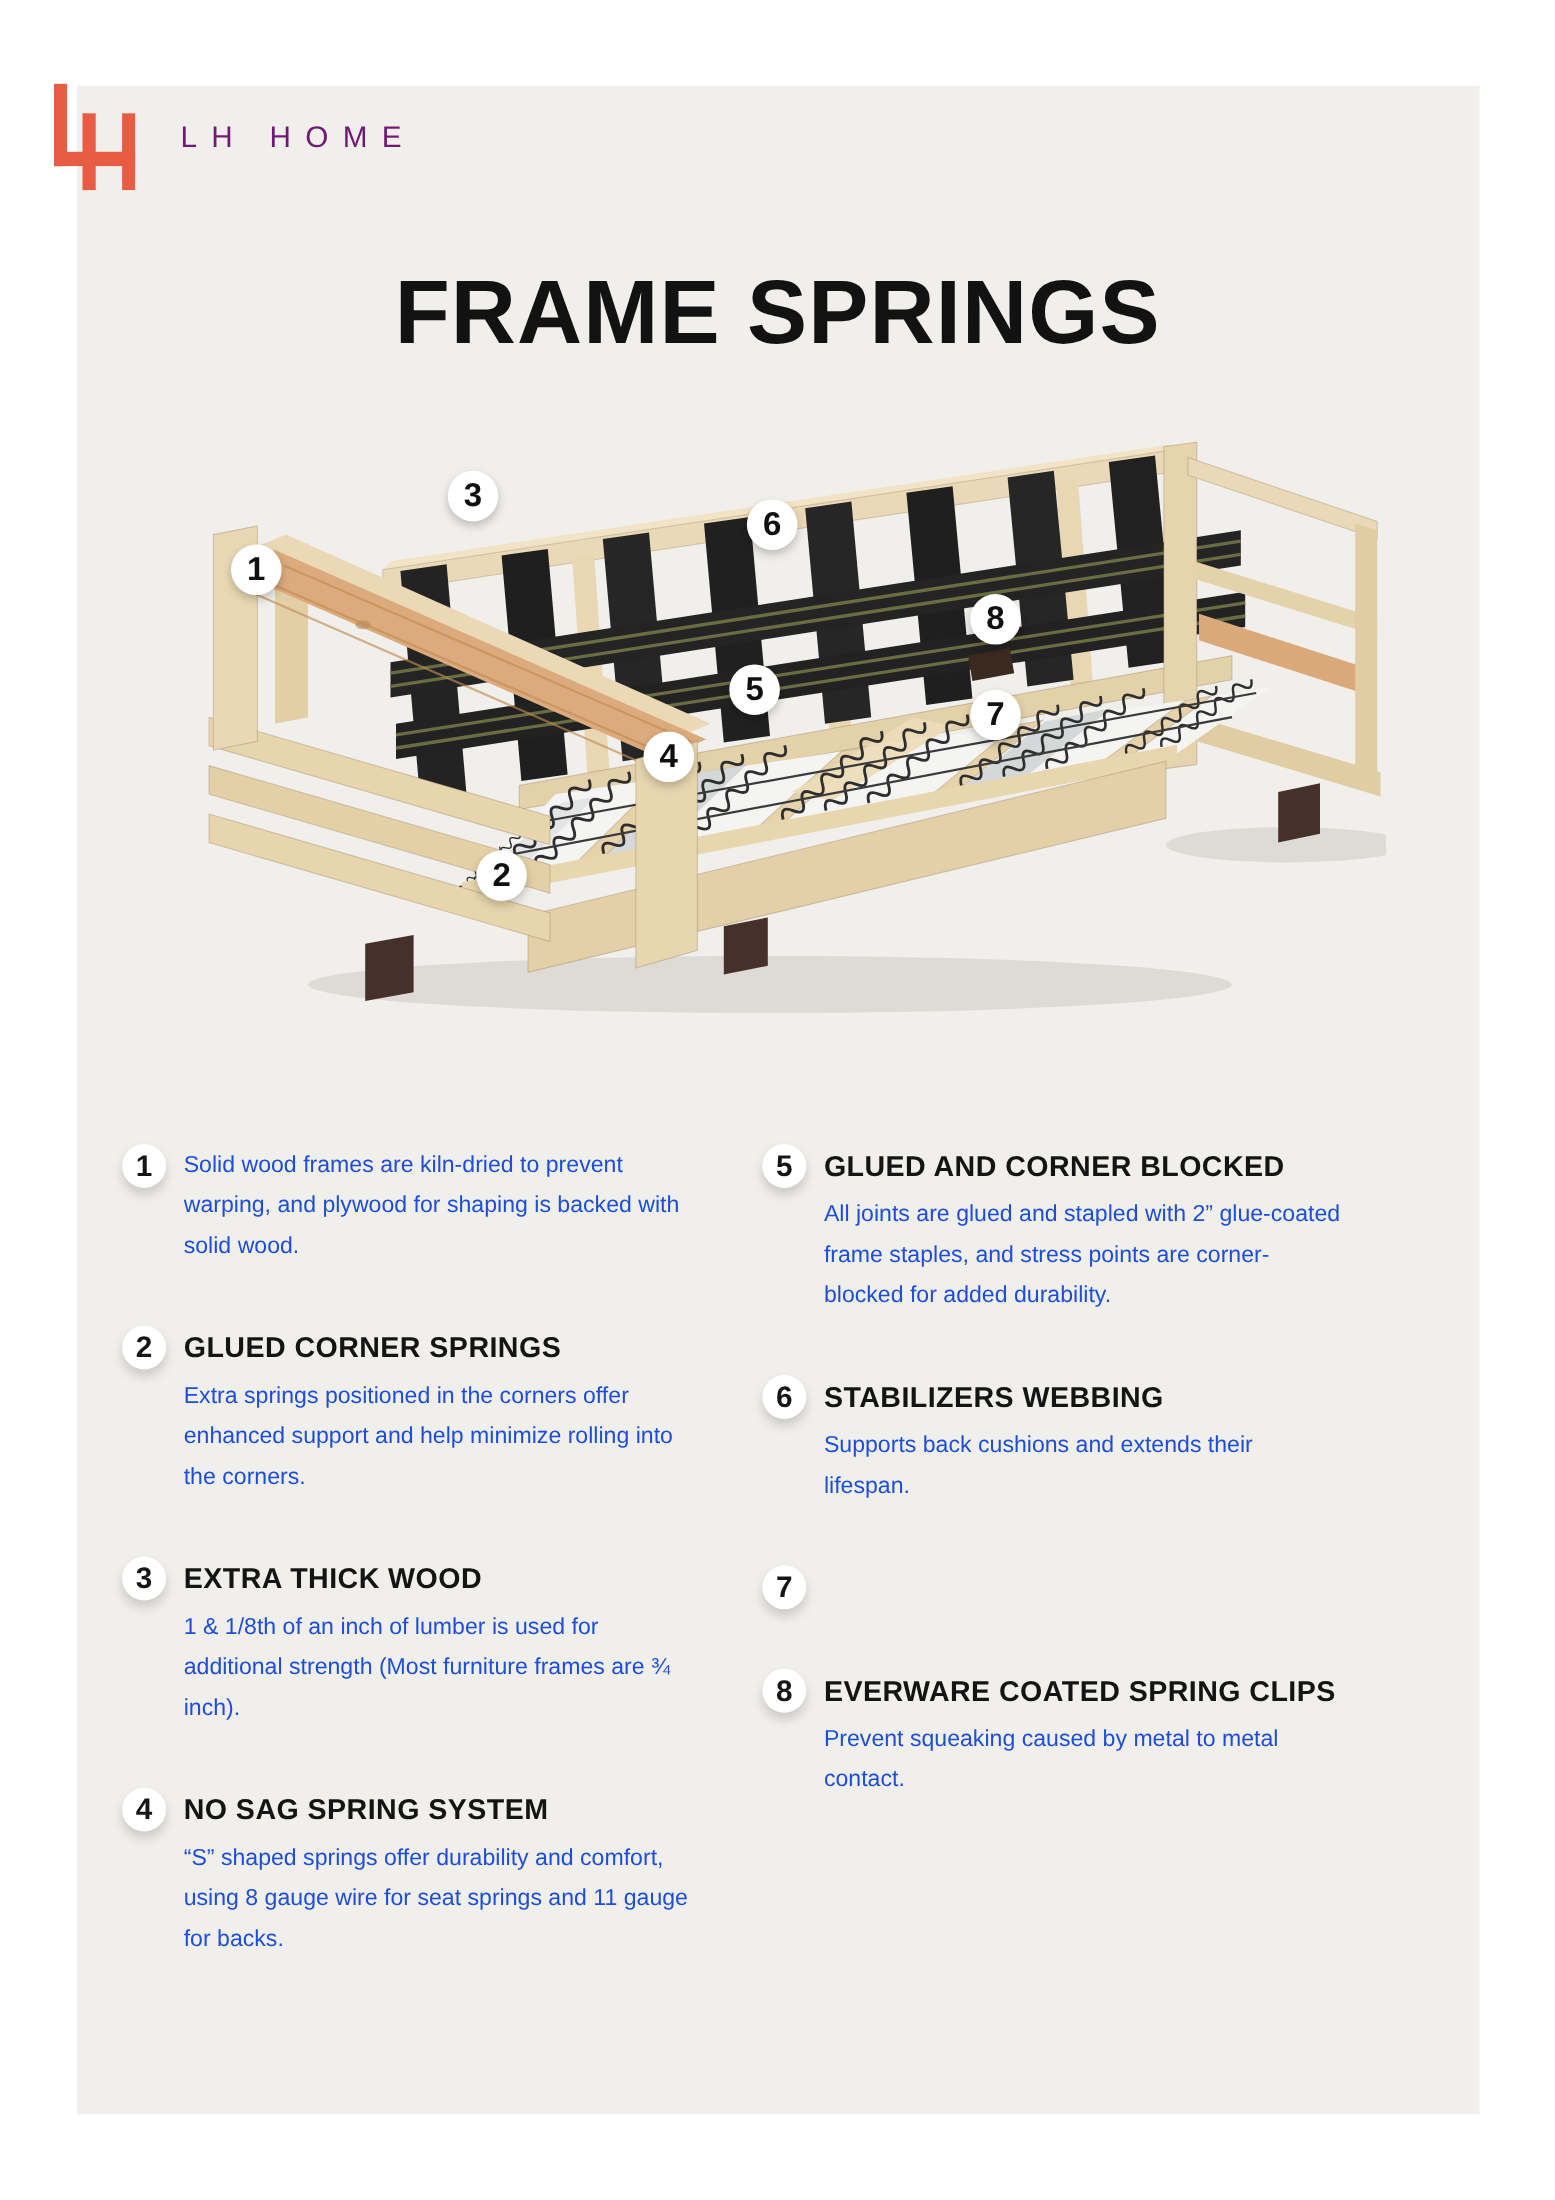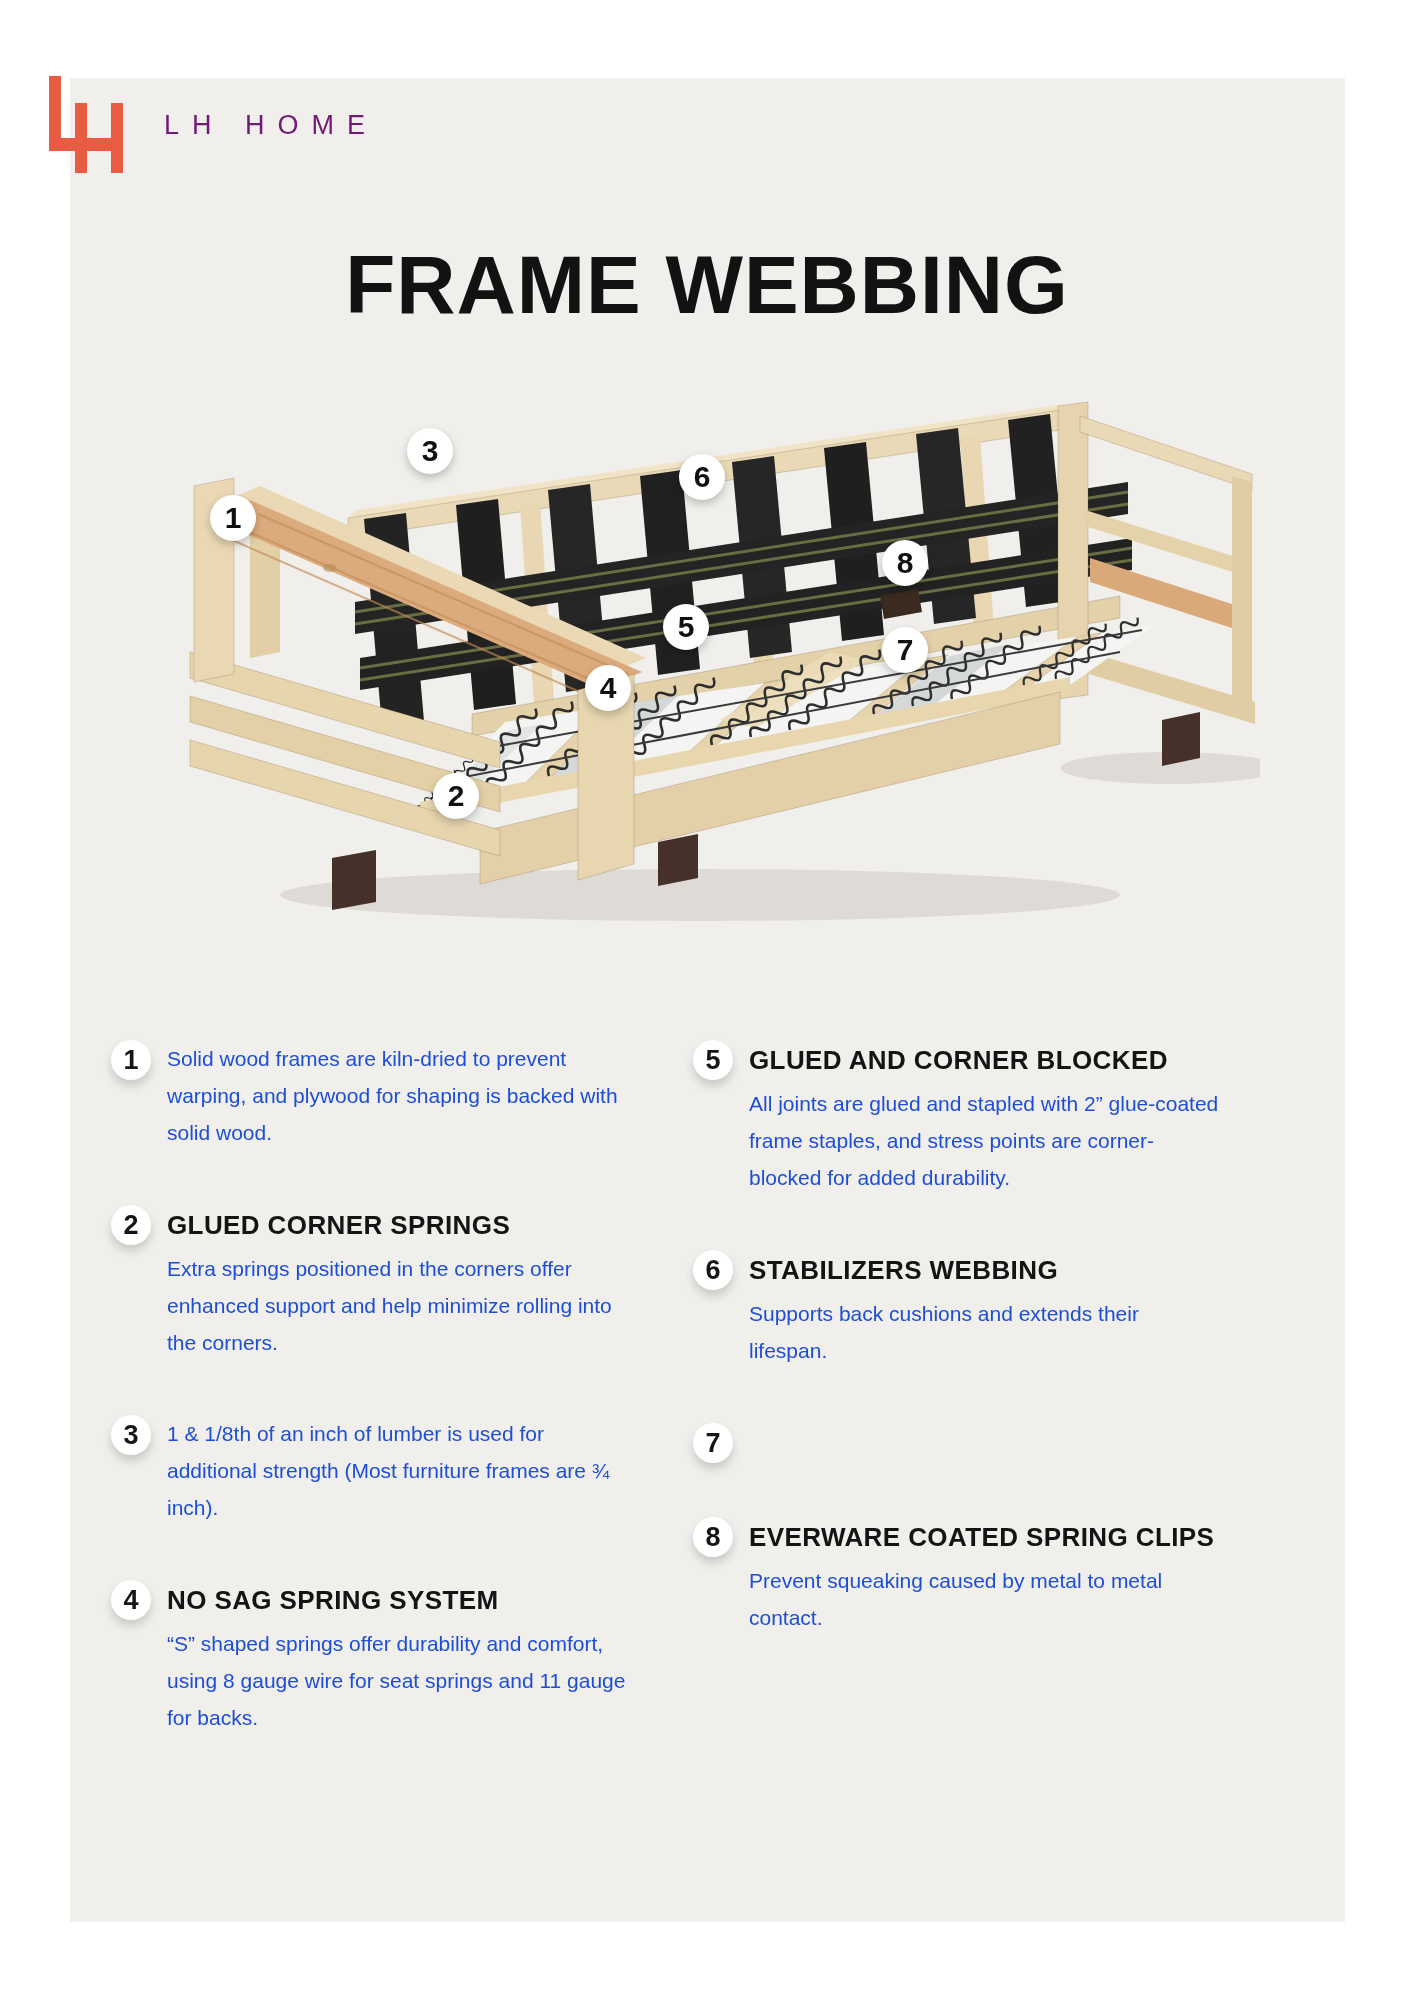--- a/index.html
+++ b/index.html
@@ -39,21 +39,21 @@
 <div class="panel"></div>
 
 <svg class="logo" viewBox="0 0 74 97" aria-hidden="true">
   <rect x="0" y="0" width="12" height="75" fill="#E85C43"></rect>
   <rect x="0" y="62" width="74" height="13" fill="#E85C43"></rect>
   <rect x="26" y="27" width="12" height="70" fill="#E85C43"></rect>
   <rect x="62" y="27" width="12" height="70" fill="#E85C43"></rect>
 </svg>
 <div class="brand">LH HOME</div>
 
-<div class="title">FRAME WEBBING</div>
+<div class="title">FRAME SPRINGS</div>
 
 <div class="hero">
   <svg width="1080" height="545" viewBox="0 0 1080 545" aria-hidden="true">
     <defs>
       <path id="spr" d="M0,0 q6,-12 12,0 q6,12 12,0 q6,-12 12,0 q6,12 12,0 q6,-12 12,0 q6,12 12,0 q6,-12 12,0 q6,12 12,0 q6,-12 12,0 q6,12 12,0" fill="none" stroke="#2e2e2e" stroke-width="2.6"></path>
     </defs>
 
     <ellipse cx="520" cy="505" rx="420" ry="26" fill="rgba(60,50,40,0.10)"></ellipse>
     <ellipse cx="990" cy="378" rx="110" ry="16" fill="rgba(60,50,40,0.10)"></ellipse>
 
@@ -180,20 +180,21 @@
       <div class="badge">2</div>
       <div class="ftext">
         <h3>GLUED CORNER SPRINGS</h3>
         <p>Extra springs positioned in the corners offer enhanced support and help minimize rolling into the corners.</p>
       </div>
     </div>
 
     <div class="feature">
       <div class="badge">3</div>
       <div class="ftext">
+        <h3>EXTRA THICK WOOD</h3>
         <p>1 &amp; 1/8th of an inch of lumber is used for additional strength (Most furniture frames are ¾ inch).</p>
       </div>
     </div>
 
     <div class="feature">
       <div class="badge">4</div>
       <div class="ftext">
         <h3>NO SAG SPRING SYSTEM</h3>
         <p>“S” shaped springs offer durability and comfort, using 8 gauge wire for seat springs and 11 gauge for backs.</p>
       </div>

